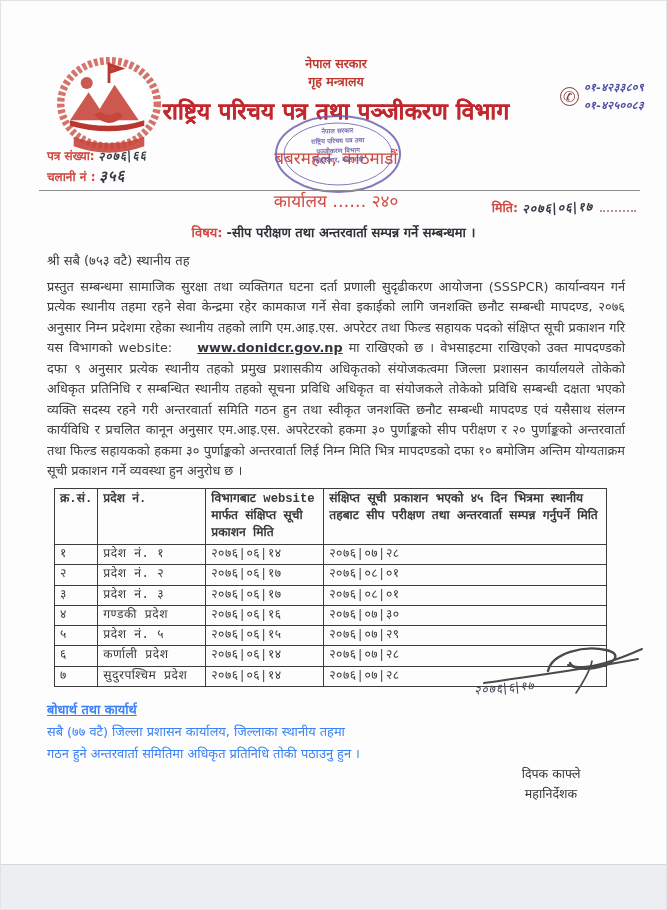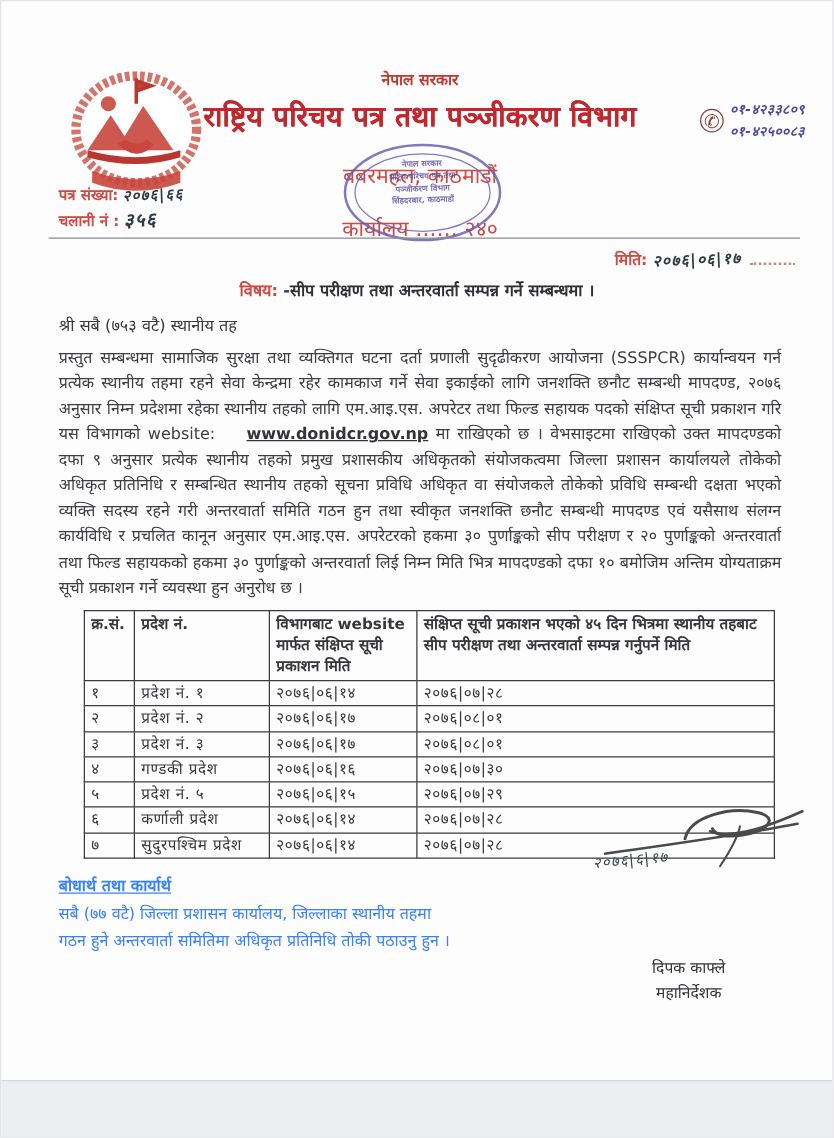--- a/index.html
+++ b/index.html
@@ -39,21 +39,21 @@
   .subject{ position:absolute; left:0; width:100%; top:222px; text-align:center; font-size:13px; }
   .subject .text{ color:#303036; font-weight:bold; }
   .addressee{ position:absolute; left:46px; top:250px; font-size:13px; color:#3a3a3e; }
 
   
   .bodytext{ position:absolute; left:46px; top:276px; width:578px; font-size:12.8px;
              line-height:1.6; color:#3e3e42; text-align:justify; }
   .bodytext .url{ text-decoration:underline; color:#34343c; font-weight:bold;margin-left:19px; }
 
   
-  table.sched{ position:absolute; left:66px; top:487px; width:553px; border-collapse:collapse; }
+  table.sched{ position:absolute; left:53px; top:487px; width:553px; border-collapse:collapse;font-family:Liberation Mono, monospace; }
   table.sched th, table.sched td{ border:1.2px solid #3c3c40; color:#38383c;
              padding:2px 5px; vertical-align:top; text-align:left; }
   table.sched th{ font-size:12.2px; font-weight:600; line-height:1.4; }
   table.sched td{ font-size:12.2px; line-height:1.25; height:16px; letter-spacing:.5px; }
   td.c, th.c{ text-align:center; }
   .col-sn{ width:40px; } .col-prov{ width:108px; } .col-pub{ width:118px; }
 
   
   .sigblock{ position:absolute; left:455px; top:640px; width:190px; text-align:center; }
   .scrib{ position:absolute; left:18px; top:38px; font-size:12px; color:#3f4650;
@@ -79,20 +79,21 @@
     <path d="M18 68 L38 38 L50 56 L66 30 L92 68 Z" fill="#c8463c" opacity=".9"></path>
     <path d="M18 68 Q60 80 98 68 L98 74 Q60 86 18 74 Z" fill="#b9372e"></path>
     <circle cx="36" cy="28" r="6.5" fill="#cc5a50"></circle>
     <path d="M60 6 v22 M60 8 l13 4.5 L60 17" stroke="#b9372e" stroke-width="3" fill="#c8463c"></path>
     <path d="M44 62 q8 9 16 9 q9 0 15 -8 l-6 -4 q-8 7 -18 0 Z" fill="#c8463c"></path>
     <path d="M22 86 Q60 100 98 86 L98 96 Q60 110 22 96 Z" fill="#c8463c" opacity=".9"></path>
   </svg>
 
   <div class="head-center">
     <div class="gov-line">नेपाल सरकार</div>
+    <div class="gov-line">गृह मन्त्रालय</div>
     <div class="dept-title">राष्ट्रिय परिचय पत्र तथा पञ्जीकरण विभाग</div>
     <div class="sub-line">बबरमहल, काठमाडौं</div>
     <div class="sub-line">कार्यालय …… २४०</div>
   </div>
 
   <div class="stamp">
     <svg width="130" height="82" viewBox="0 0 130 82">
       <ellipse cx="65" cy="41" rx="62" ry="38" fill="none" stroke="#6a5caf" stroke-width="2"></ellipse>
       <ellipse cx="65" cy="41" rx="54" ry="31" fill="none" stroke="#6a5caf" stroke-width="1"></ellipse>
     </svg>

